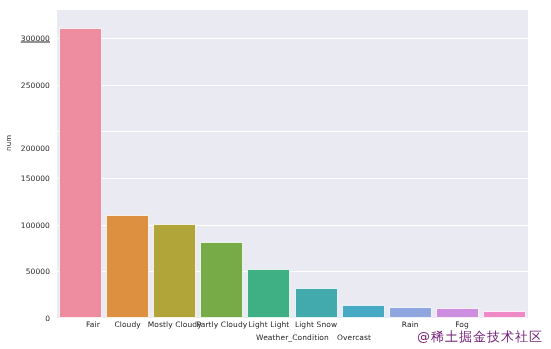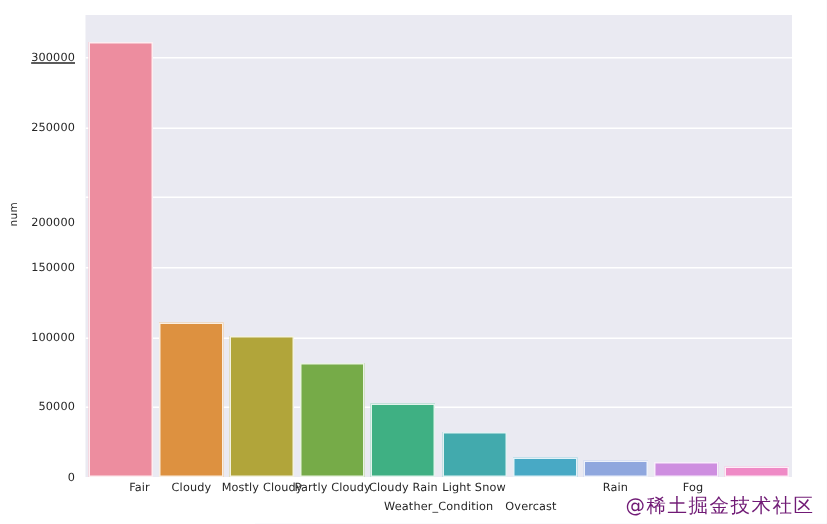--- a/index.html
+++ b/index.html
@@ -171,21 +171,21 @@
         <div class="bar" style="left: 378.802px; width: 43.0965px; height: 10.2667px; background: rgb(206, 142, 224);"></div>
         <div class="bar" style="left: 425.902px; width: 43.0965px; height: 7px; background: rgb(239, 138, 198);"></div>
       </div>
   </div>
 
   <div id="xticks">
       <div class="xtick" style="left: 16px; margin-left: 20px;">Fair</div>
       <div class="xtick" style="left: 70.65px;">Cloudy</div>
       <div class="xtick" style="left: 117.75px;">Mostly Cloudy</div>
       <div class="xtick" style="left: 164.85px;">Partly Cloudy</div>
-      <div class="xtick" style="left: 211.95px;">Cloudy Rain</div>
+      <div class="xtick" style="left: 211.95px;">Light Light</div>
       <div class="xtick" style="left: 259.05px;">Light Snow</div>
       <div class="xtick" style="left: 297px; margin-top: 13px;">Overcast</div>
       <div class="xtick" style="left: 353.25px;">Rain</div>
       <div class="xtick" style="left: 405px;">Fog</div>
       <div class="xtick" style="left: 447.45px; margin-top: 28px;">Haze</div>
     </div>
 
   <div id="xlabel">Weather_Condition</div>
 
   <div id="watermark">@稀土掘金技术社区</div>

